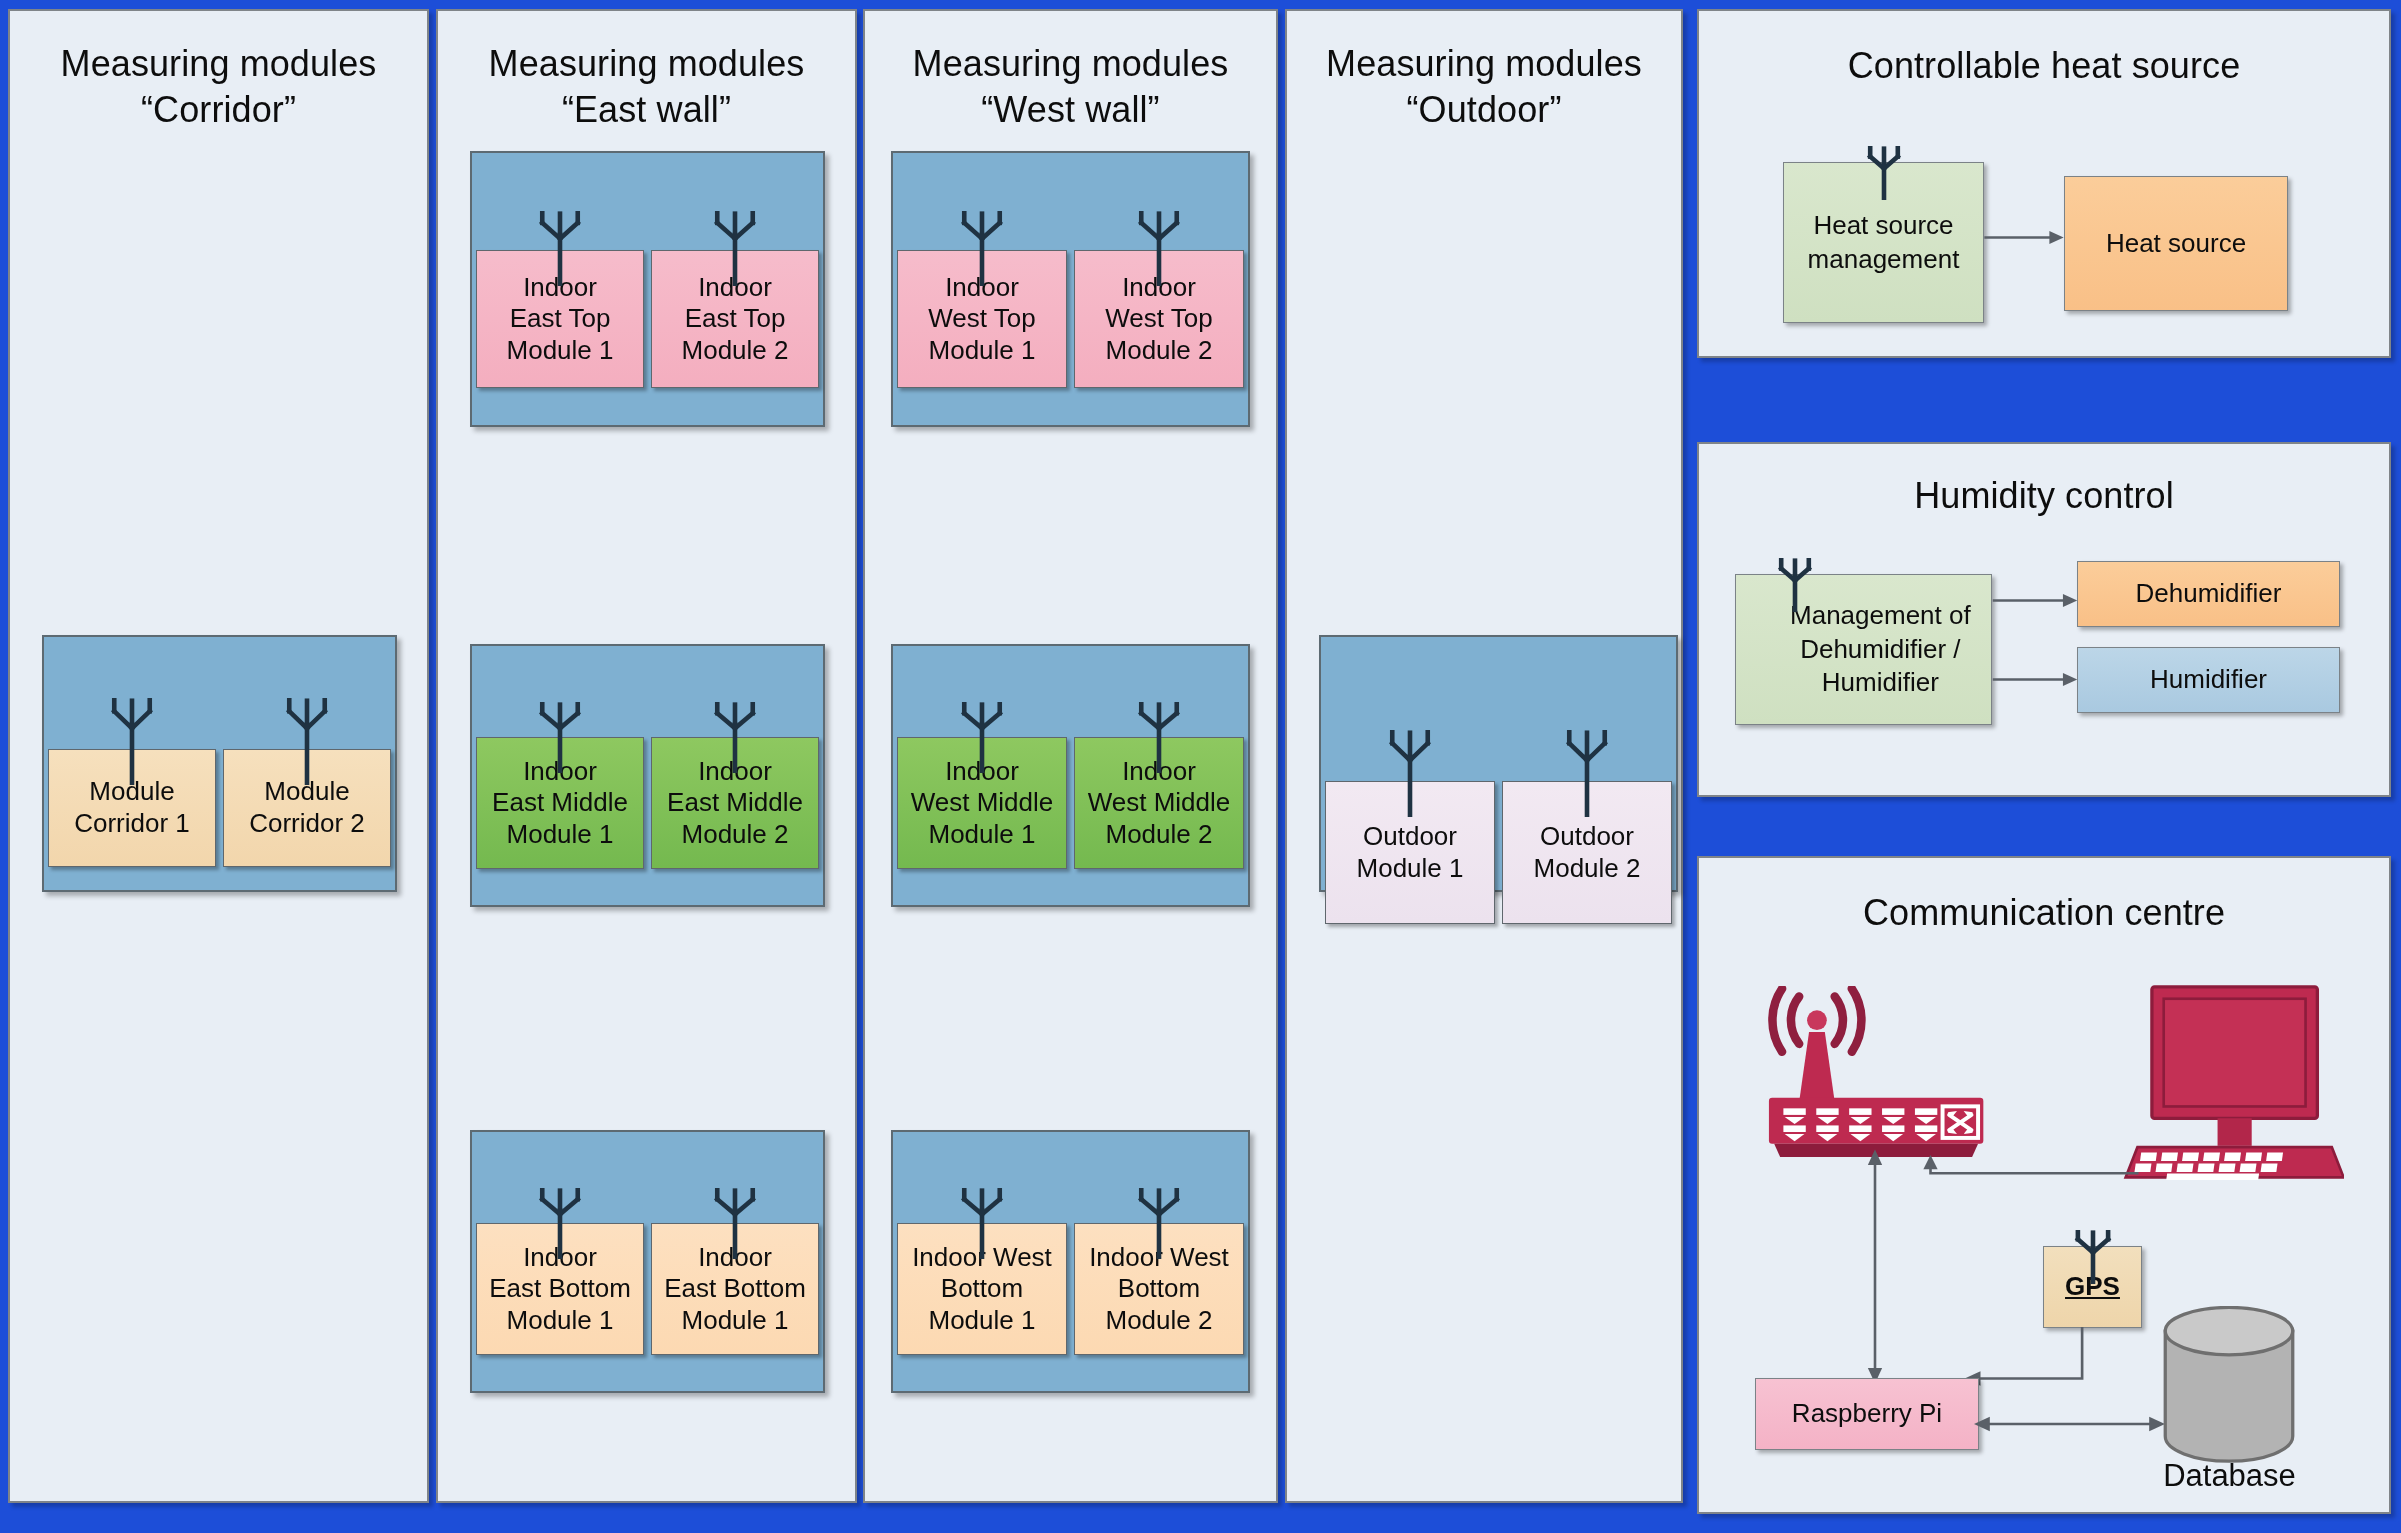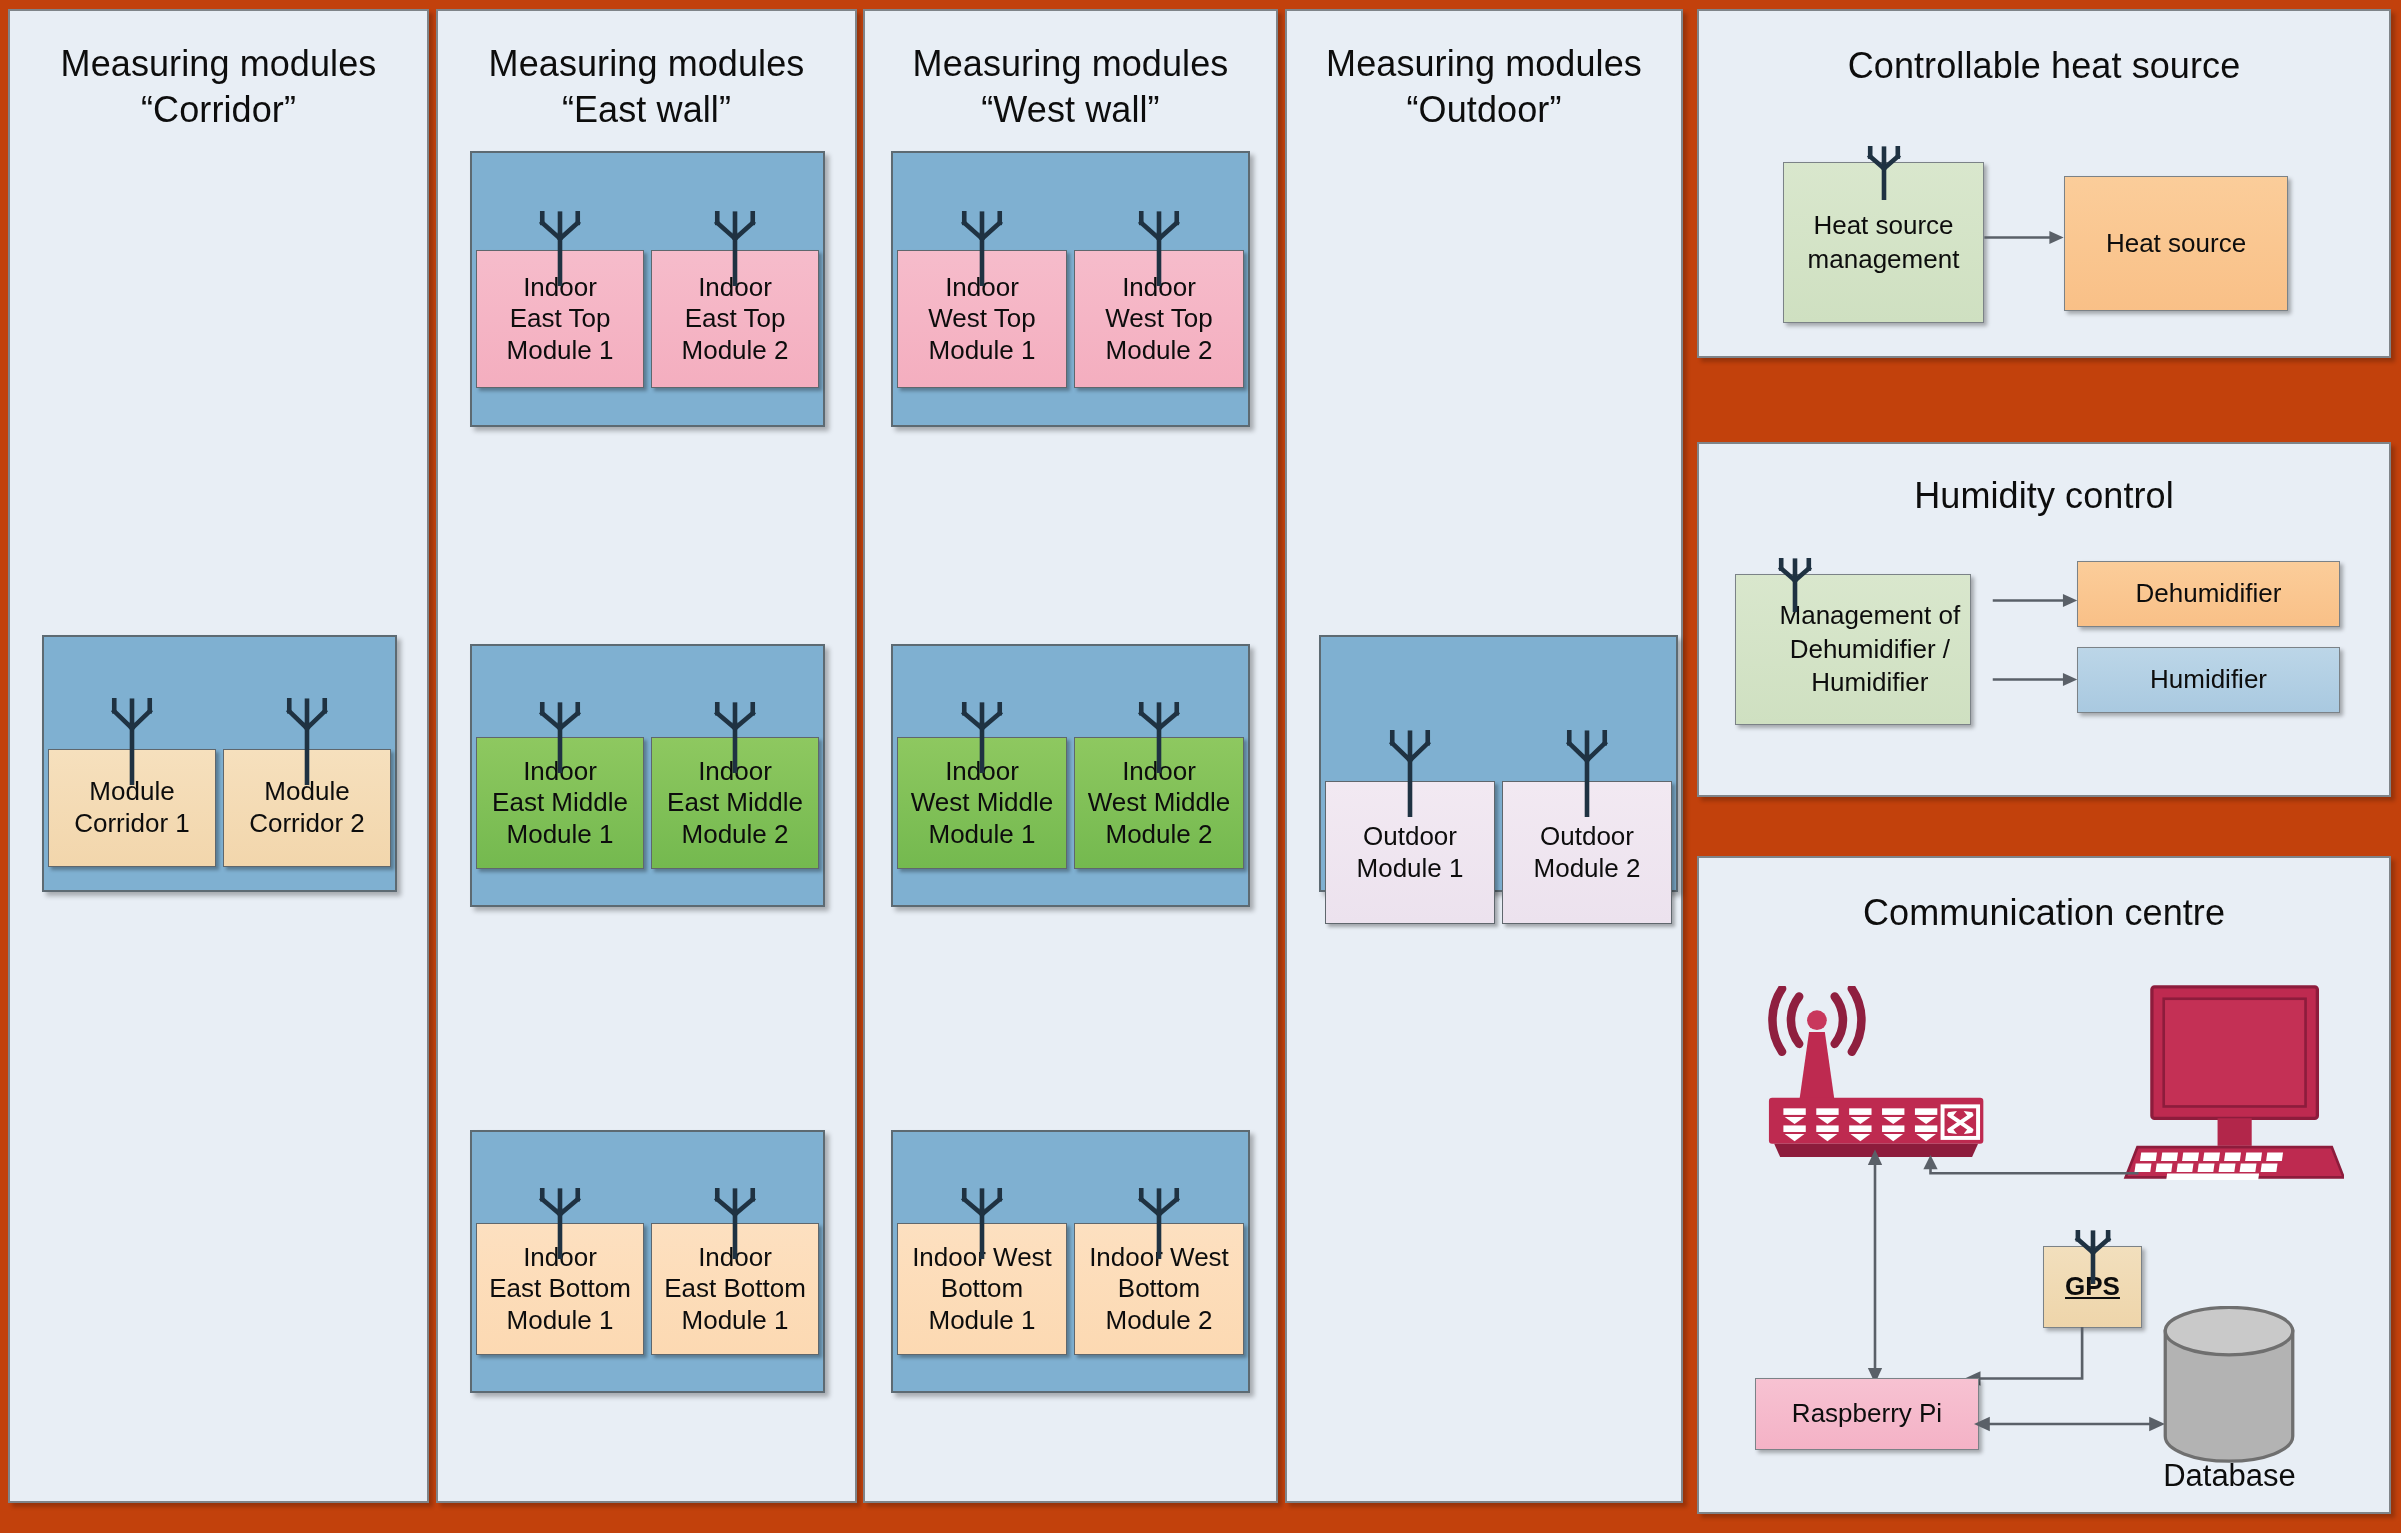--- a/index.html
+++ b/index.html
@@ -5,21 +5,21 @@
 <style>
   html,body{margin:0;padding:0;background:#ffffff;}
   body{
     font-family:"Liberation Sans", sans-serif;
     color:#000000;
   }
   #root{
     position:relative;
     width:2401px;
     height:1533px;
-    background:#c2410c;
+    background:#1d4ed8;
     overflow:hidden;
   }
 
   
   .panel{
     position:absolute;
     background:#e8eef5;
     border:2px solid #7f8489;
     box-shadow:4px 4px 4px rgba(0,0,0,.22);
     box-sizing:border-box;
@@ -473,21 +473,21 @@
     </svg>
 
     <div class="rbox orange" style="left:365px;top:165px;width:224px;height:135px;">
       <span>Heat source</span>
     </div>
   </div>
 
   <div class="panel" style="left:1697px;top:442px;width:694px;height:355px;">
     <div class="panel-title" style="top:29px;">Humidity control</div>
 
-    <div class="rbox green" style="left:36px;top:130px;width:236px;height:151px;padding-left:39px;">
+    <div class="rbox green" style="left:36px;top:130px;width:257px;height:151px;padding-left:39px;">
       <span>Management of
 Dehumidifier /
 Humidifier</span>
       <span class="antenna" style="left:36px;top:-51px;height:54px;">
         <svg viewBox="0 0 70 82">
             <g stroke="#1f3242" stroke-width="7" fill="none" stroke-linecap="square">
           <line x1="35" y1="28" x2="35" y2="82"></line>
               <line x1="35" y1="34" x2="14" y2="16"></line>
           <line x1="35" y1="34" x2="56" y2="16"></line>
               <line x1="14" y1="16" x2="14" y2="2"></line>

